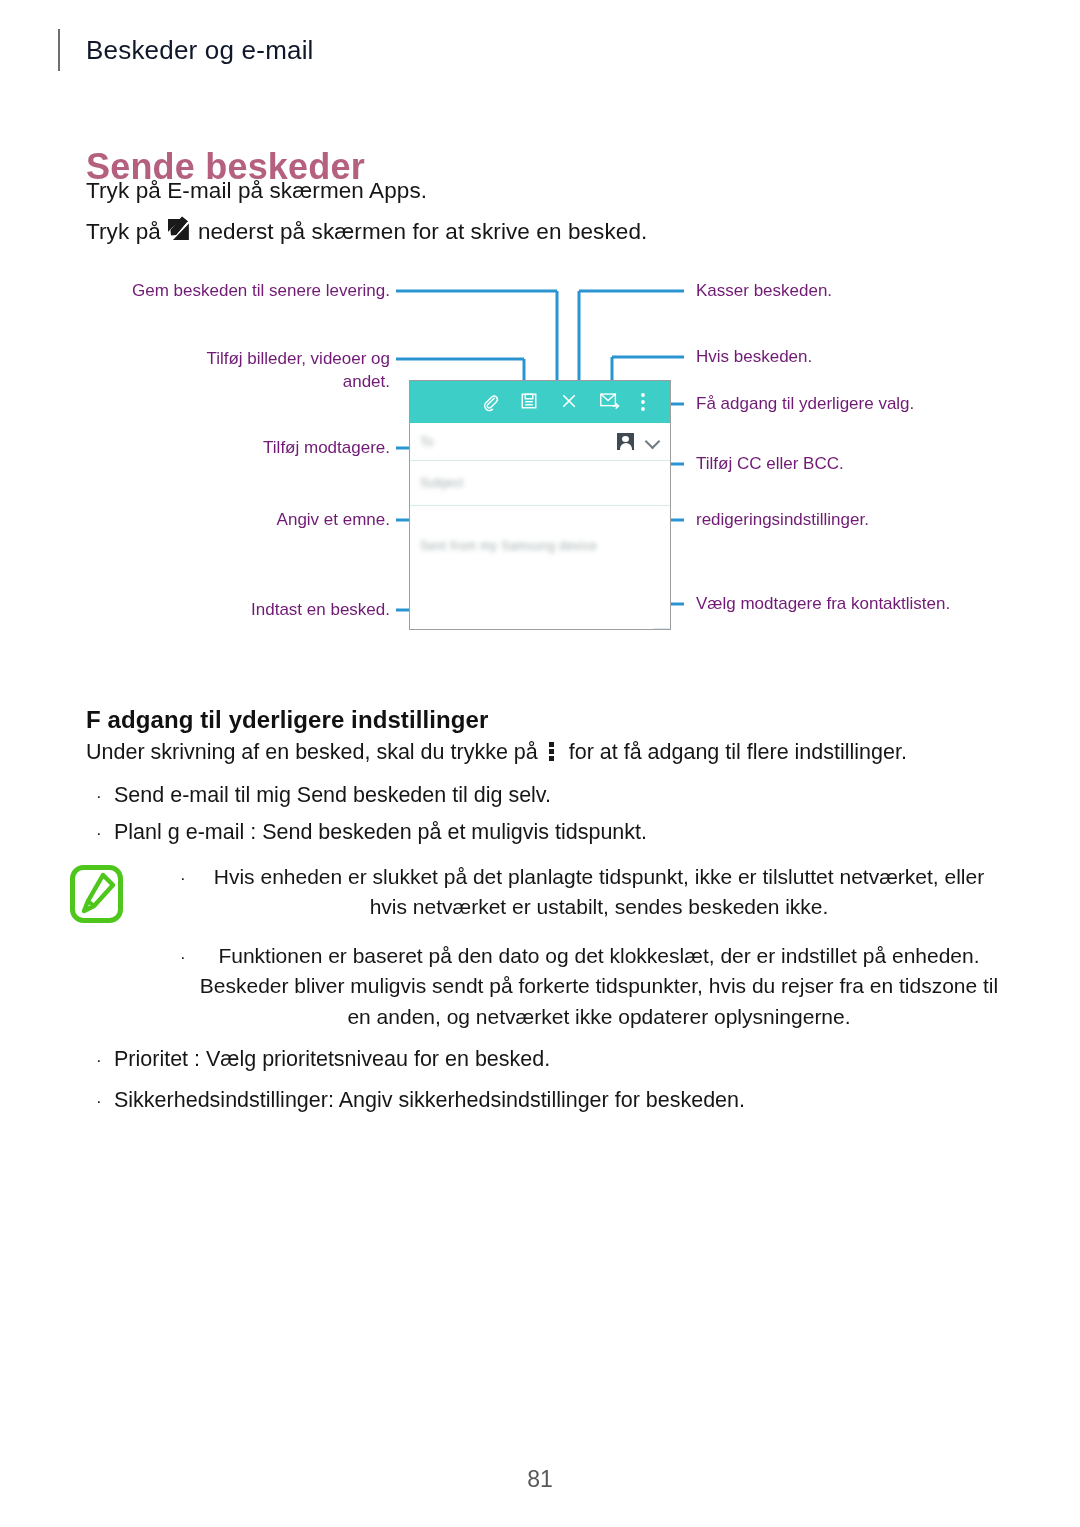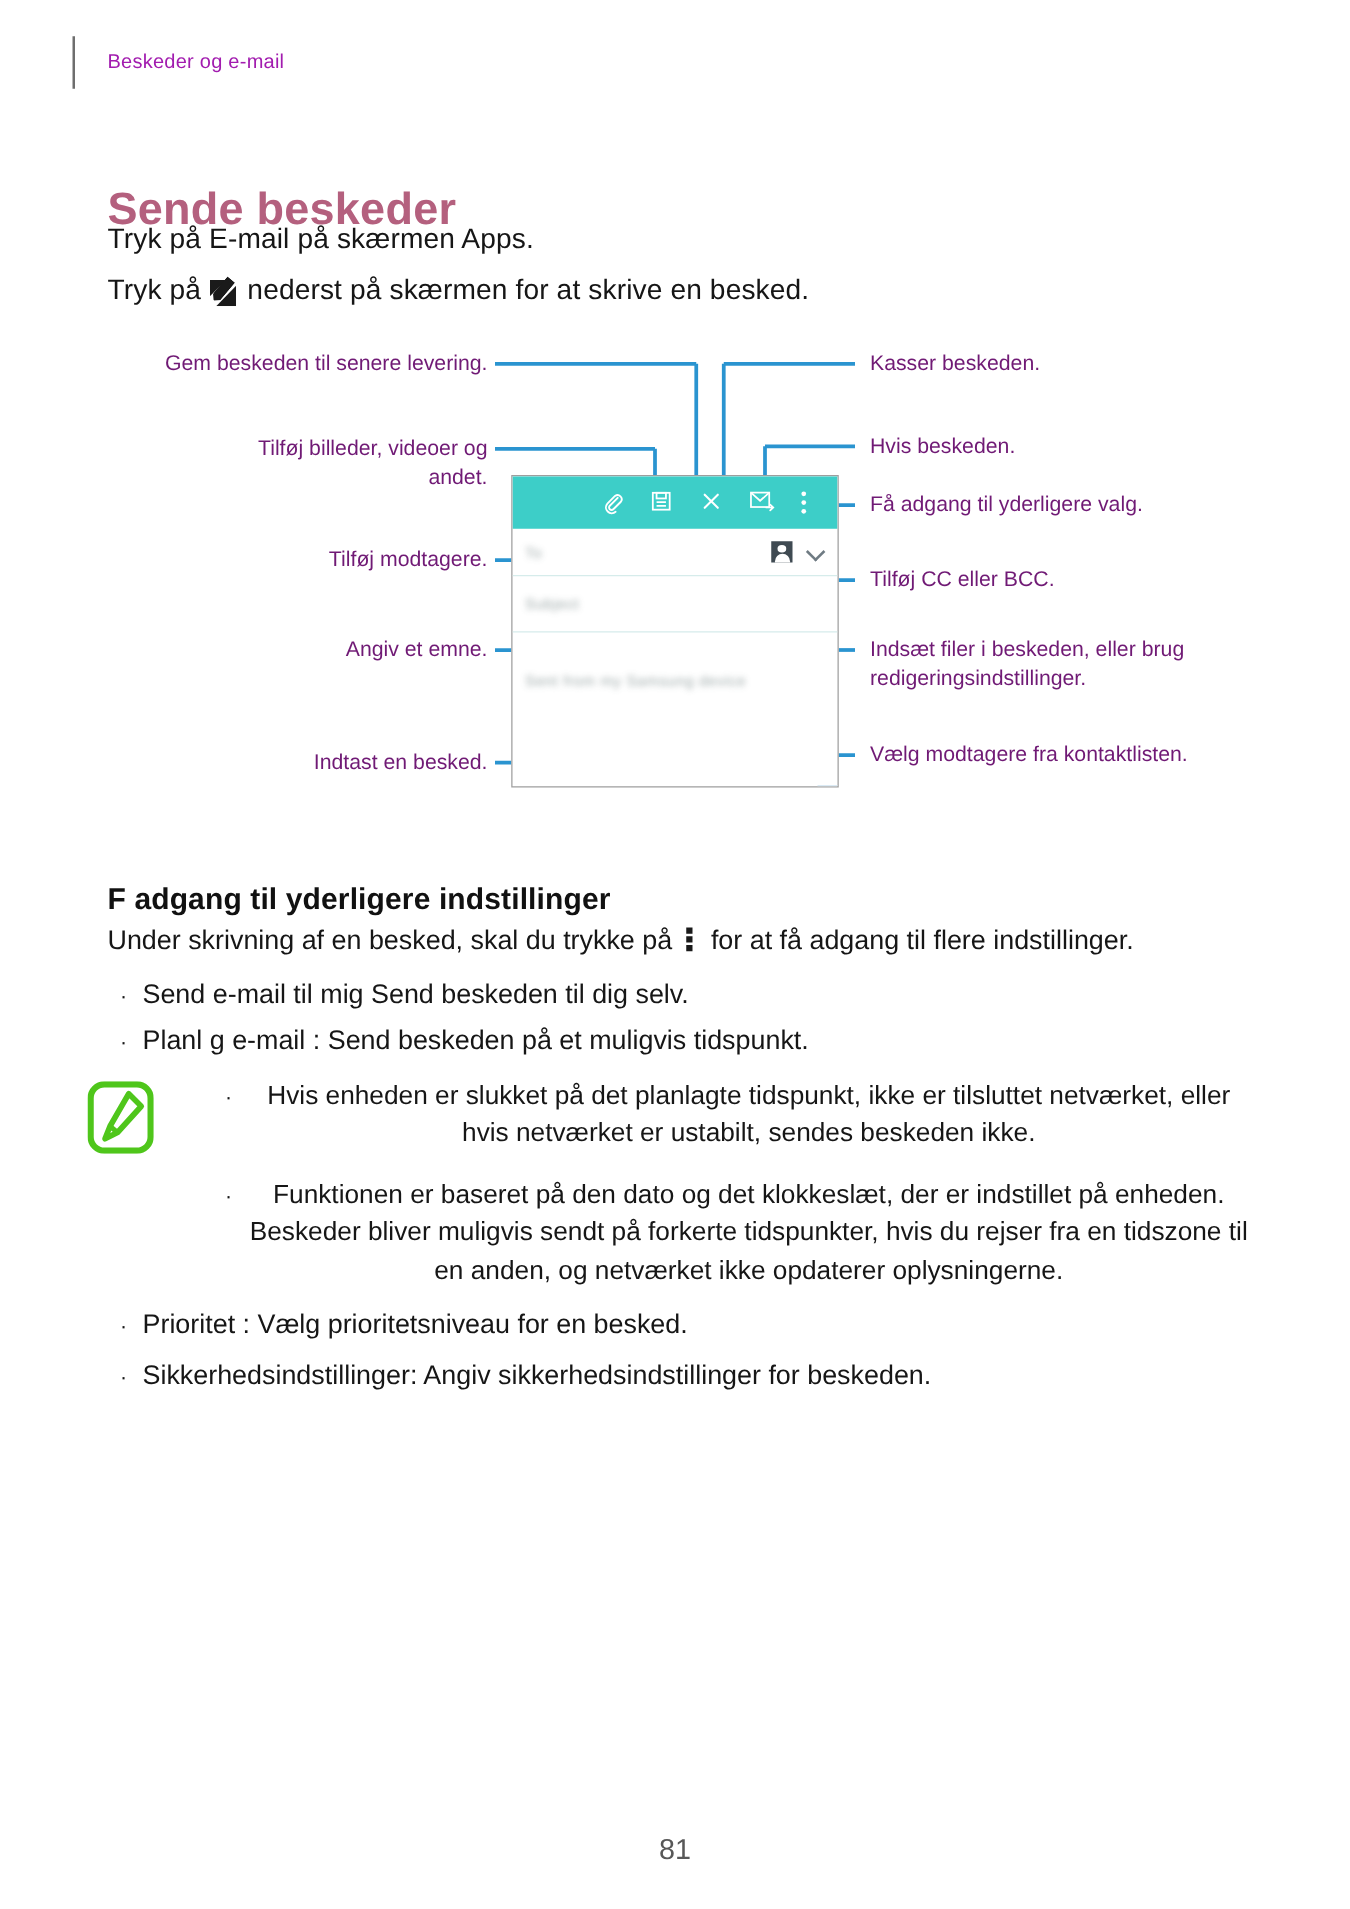--- a/index.html
+++ b/index.html
@@ -25,22 +25,22 @@
     display: flex;
     align-items: center;
   }
   #running-header .rule {
     width: 2px;
     height: 42px;
     background: #6e6e6e;
     margin-right: 26px;
   }
   #running-header .htext {
-    font-size: 16px;
-    color: #a21caf;
+    font-size: 26px;
+    color: #0f172a;
     letter-spacing: 0.2px;
     white-space: nowrap;
   }
 
   
   #page-title {
     position: absolute;
     left: 86px;
     top: 122px;
     font-size: 36px;
@@ -52,21 +52,21 @@
   
   .intro {
     position: absolute;
     left: 86px;
     font-size: 22.5px;
     color: #161616;
     white-space: nowrap;
     letter-spacing: 0.1px;
   }
   #intro-line-1 { top: 178px; }
-  #intro-line-2 { top: 219px; display: flex; align-items: flex-end; gap: 0px; }
+  #intro-line-2 { top: 219px; display: flex; align-items: flex-start; gap: 0px; }
 
   .inline-compose-icon {
     display: inline-block;
     width: 21px;
     height: 21px;
     position: relative;
     margin: 0 9px 0 7px;
     vertical-align: -3px;
   }
   .inline-compose-icon .sq {
@@ -462,21 +462,20 @@
 
   <div class="callout" style="left:696px; top:18px;">Kasser beskeden.</div>
 
   <div class="callout" style="left:696px; top:84px;">Hvis beskeden.</div>
 
   <div class="callout" style="left:696px; top:131px;">Få adgang til yderligere valg.</div>
 
   <div class="callout" style="left:696px; top:191px;">Tilføj CC eller BCC.</div>
 
   <div class="callout wrap" style="left:696px; top:247px; width:300px;">
-    <div>Indsæt filer i beskeden, eller brug</div>
     <div>redigeringsindstillinger.</div>
   </div>
 
   <div class="callout" style="left:696px; top:331px;">Vælg modtagere fra kontaktlisten.</div>
 </div>
 
 <h2 id="subsection-title">F  adgang til yderligere indstillinger</h2>
 
 <div id="para-more">
   <span>Under skrivning af en besked, skal du trykke på</span>

